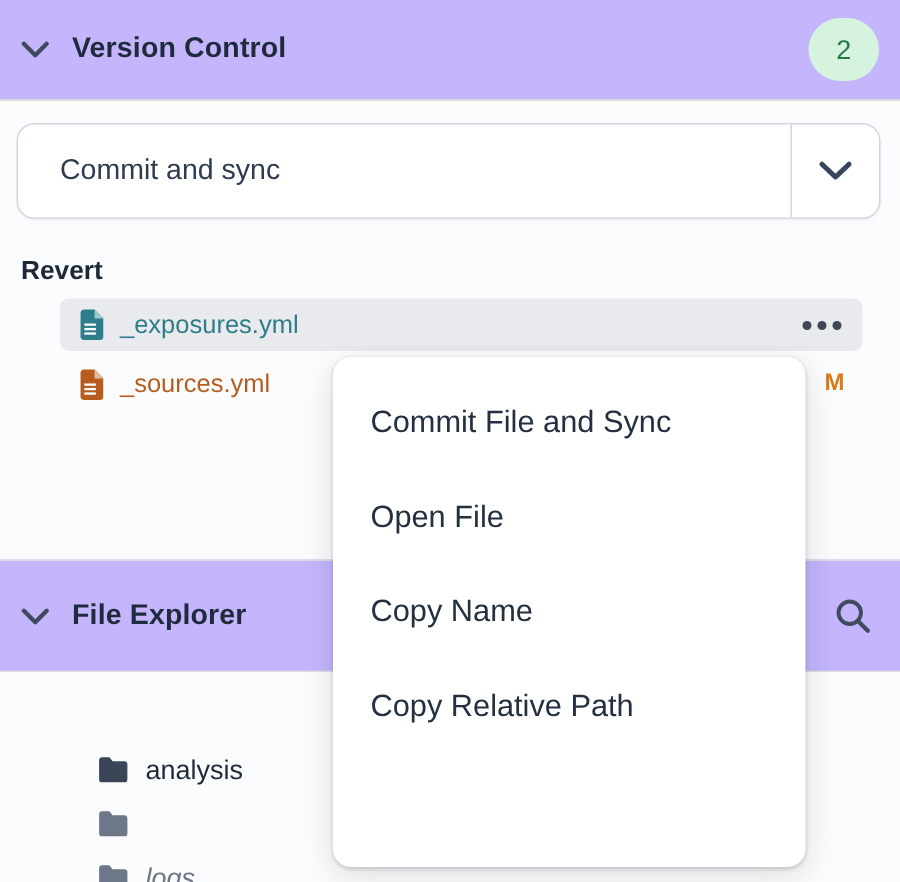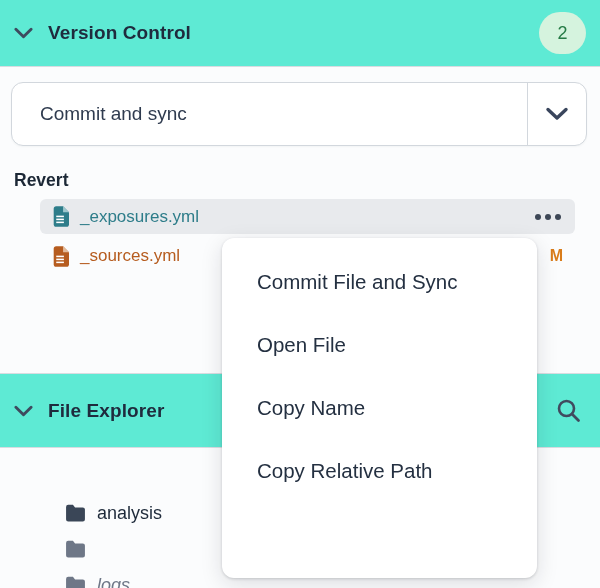--- a/index.html
+++ b/index.html
@@ -8,21 +8,21 @@
     position: relative;
     font-family: "Liberation Sans", sans-serif;
     background: #fbfcfd;
     color: #1e2a3a;
     overflow: hidden;
   }
   .panel-header {
     position: absolute; left: 0; right: 0;
     display: flex; align-items: center;
     padding: 0 14px;
-    background: #5eead4;
+    background: #c4b5fd;
   }
   .vc-header { top: 0; height: 67px; border-bottom: 1px solid #d8dce1; }
   .fe-header { top: 373px; height: 75px; border-top: 1px solid #d8dce1; border-bottom: 1px solid #d8dce1; }
   .chevron-btn { display: flex; align-items: center; justify-content: center; cursor: pointer; background: none; border: none; padding: 0; }
   .section-title { font-size: 19px; font-weight: 700; color: #1f2b3d; margin-left: 15px; letter-spacing: 0.1px; }
   .count-badge {
     margin-left: auto;
     width: 47px; height: 42px; border-radius: 21px;
     background: #d5f3de; color: #257a45;
     display: flex; align-items: center; justify-content: center;
@@ -60,21 +60,21 @@
   .file-label.teal { color: #2e7d8a; }
   .file-label.orange { color: #b65c1f; }
   .row-actions { margin-left: auto; display: flex; align-items: center; }
   .ellipsis-icon { display: flex; gap: 4px; cursor: pointer; padding: 2px; }
   .ellipsis-icon i { width: 6px; height: 6px; border-radius: 50%; background: #3d4756; }
   .status-m { margin-left: auto; font-size: 16px; font-weight: 700; color: #d97c1a; }
   .context-menu {
     position: absolute; left: 222px; top: 238px; width: 315px; height: 340px;
     background: #ffffff; border-radius: 12px;
     box-shadow: 0 1px 3px rgba(20,26,35,0.18), 0 6px 22px rgba(20,26,35,0.13);
-    padding: 12px 12px;
+    padding: 12px 2px;
     z-index: 20;
   }
   .context-menu .menu-item {
     height: 63px; display: flex; align-items: center;
     padding-left: 23px; font-size: 20.5px; color: #243041;
     cursor: pointer;
   }
   .search-btn { margin-left: auto; display: flex; align-items: center; justify-content: center; cursor: pointer; background: none; border: none; padding: 0 4px; }
   .tree { position: absolute; left: 0; right: 0; top: 449px; bottom: 0; }
   .tree-row {

